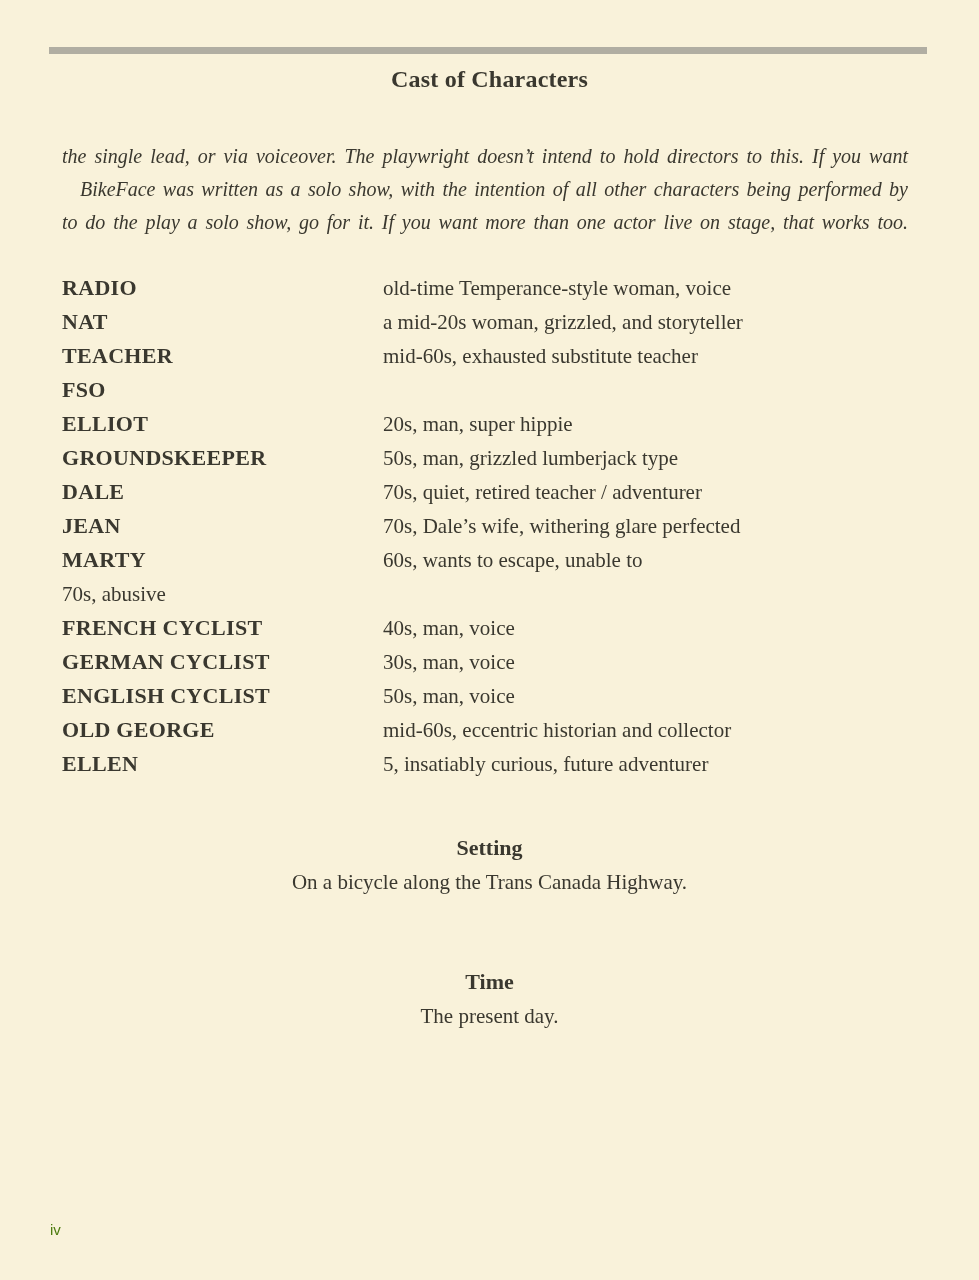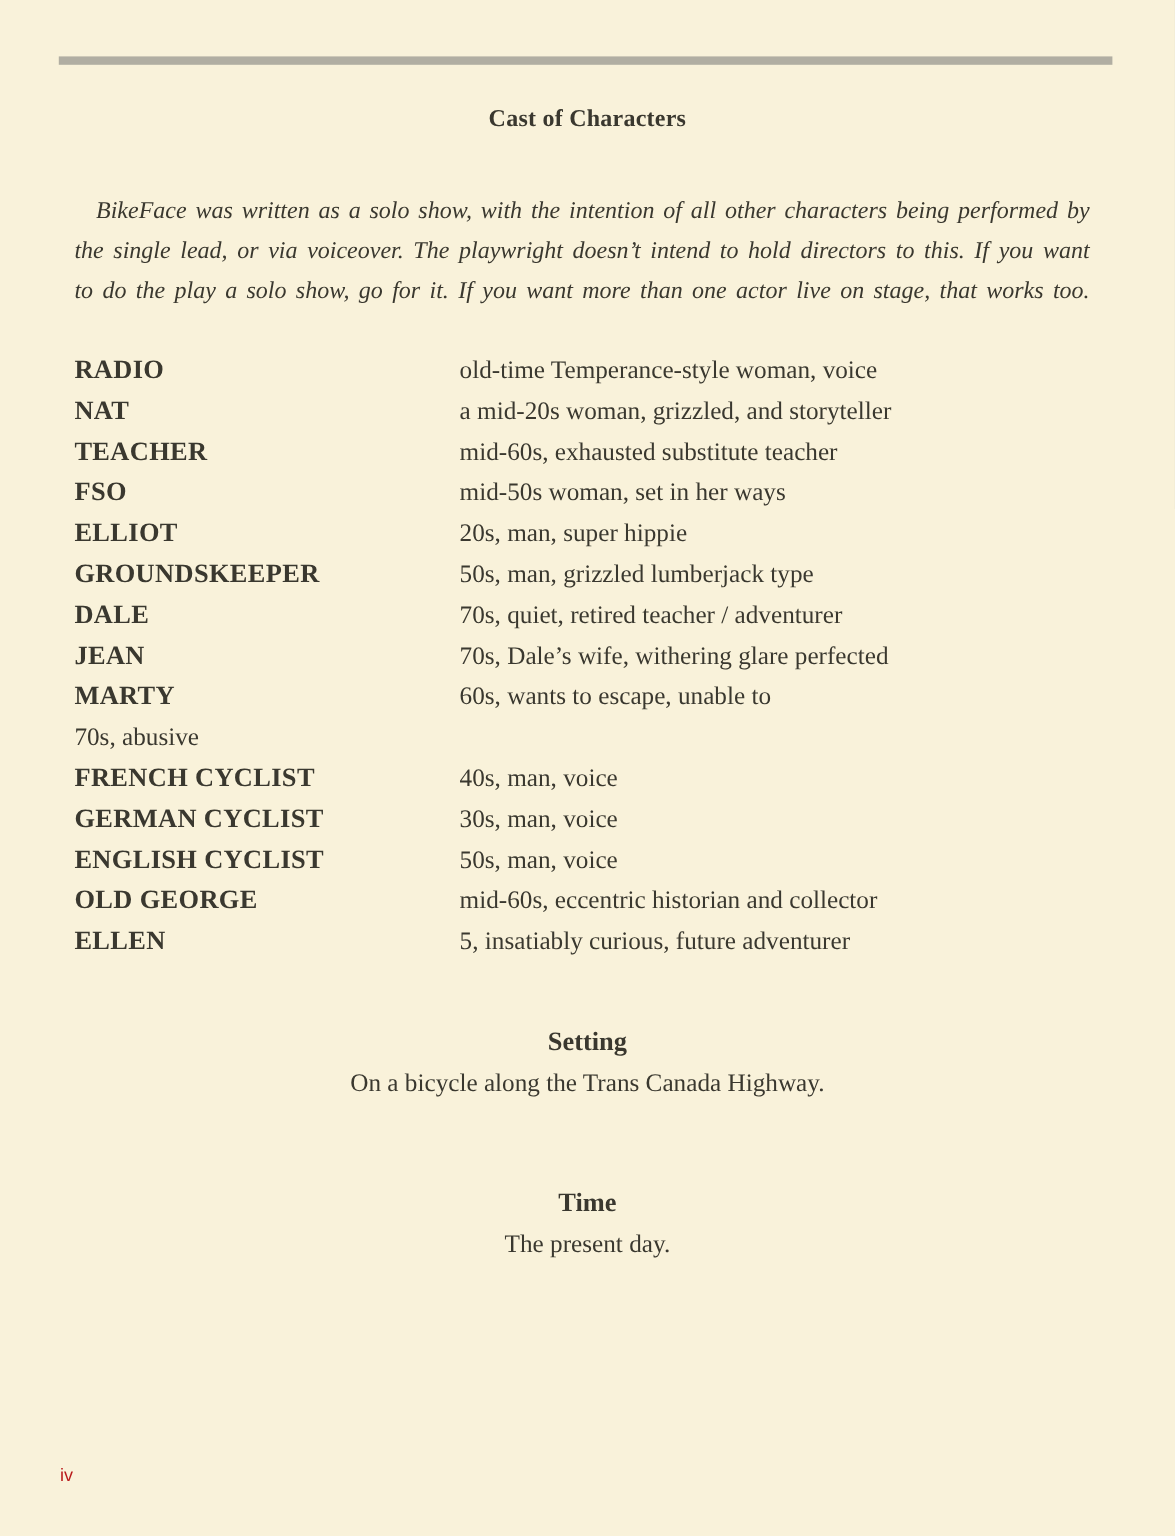--- a/index.html
+++ b/index.html
@@ -19,23 +19,23 @@
   }
   .top-rule {
     position: absolute;
     left: 49px;
     top: 47px;
     width: 878px;
     height: 7px;
     background: #b1aea2;
   }
   .page-title {
-    padding-top: 84px;
+    padding-top: 64px;
     text-align: center;
-    font-size: 20px;
+    font-size: 24px;
     line-height: 30px;
     font-weight: bold;
     letter-spacing: 0.2px;
   }
   .intro {
     margin: 46px 71px 0 62px;
     font-style: italic;
     font-size: 20px;
     line-height: 33px;
   }
@@ -81,54 +81,53 @@
     font-size: 21px;
     line-height: 30px;
     margin-top: 4px;
   }
   .page-number {
     position: absolute;
     left: 50px;
     top: 1221px;
     font-family: "Liberation Sans", "DejaVu Sans", sans-serif;
     font-size: 15px;
-    color: #b91c1c;
+    color: #4d7c0f;
   }
 </style>
 </head>
 <body>
 
 <div class="page">
 
   <div class="top-rule"></div>
 
   <div class="page-title">Cast of Characters</div>
 
   <div class="intro">
+    <div class="line">the single lead, or via voiceover. The playwright doesn’t intend to hold directors to this. If you want</div>
     <div class="line first">BikeFace was written as a solo show, with the intention of all other characters being performed by</div>
-    <div class="line">the single lead, or via voiceover. The playwright doesn’t intend to hold directors to this. If you want</div>
     <div class="line">to do the play a solo show, go for it. If you want more than one actor live on stage, that works too.</div>
   </div>
 
   <div class="cast-list">
     <div class="cast-row">
       <span class="cast-name">RADIO</span>
       <span class="cast-desc">old-time Temperance-style woman, voice</span>
     </div>
     <div class="cast-row">
       <span class="cast-name">NAT</span>
       <span class="cast-desc">a mid-20s woman, grizzled, and storyteller</span>
     </div>
     <div class="cast-row">
       <span class="cast-name">TEACHER</span>
       <span class="cast-desc">mid-60s, exhausted substitute teacher</span>
     </div>
     <div class="cast-row">
       <span class="cast-name">FSO</span>
-      <span class="cast-desc">mid-50s woman, set in her ways</span>
     </div>
     <div class="cast-row">
       <span class="cast-name">ELLIOT</span>
       <span class="cast-desc">20s, man, super hippie</span>
     </div>
     <div class="cast-row">
       <span class="cast-name">GROUNDSKEEPER</span>
       <span class="cast-desc">50s, man, grizzled lumberjack type</span>
     </div>
     <div class="cast-row">

